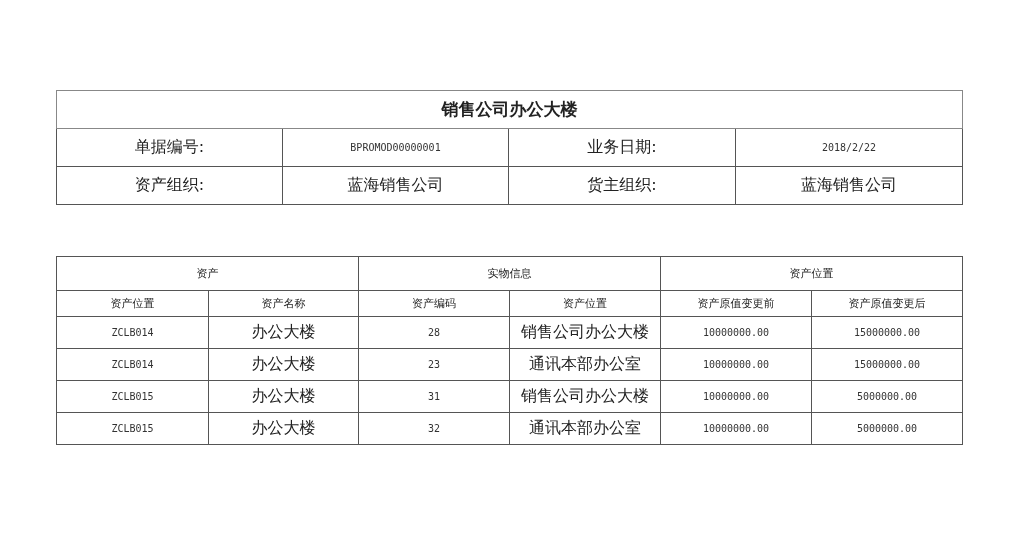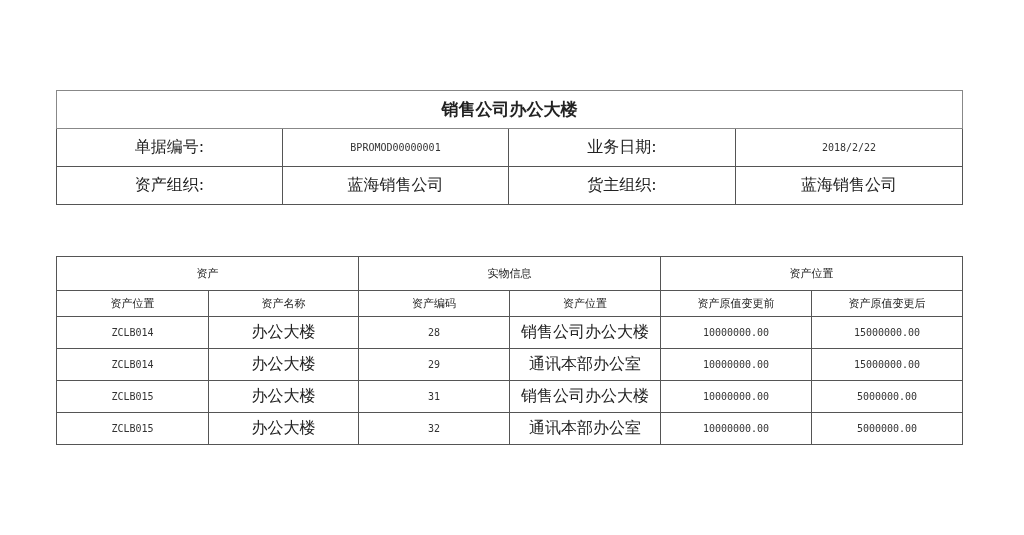--- a/index.html
+++ b/index.html
@@ -75,21 +75,21 @@
     <td class="mono">ZCLB014</td>
     <td>办公大楼</td>
     <td class="mono">28</td>
     <td>销售公司办公大楼</td>
     <td class="mono">10000000.00</td>
     <td class="mono">15000000.00</td>
   </tr>
   <tr>
     <td class="mono">ZCLB014</td>
     <td>办公大楼</td>
-    <td class="mono">29</td>
+    <td class="mono">23</td>
     <td>通讯本部办公室</td>
     <td class="mono">10000000.00</td>
     <td class="mono">15000000.00</td>
   </tr>
   <tr>
     <td class="mono">ZCLB015</td>
     <td>办公大楼</td>
     <td class="mono">31</td>
     <td>销售公司办公大楼</td>
     <td class="mono">10000000.00</td>

